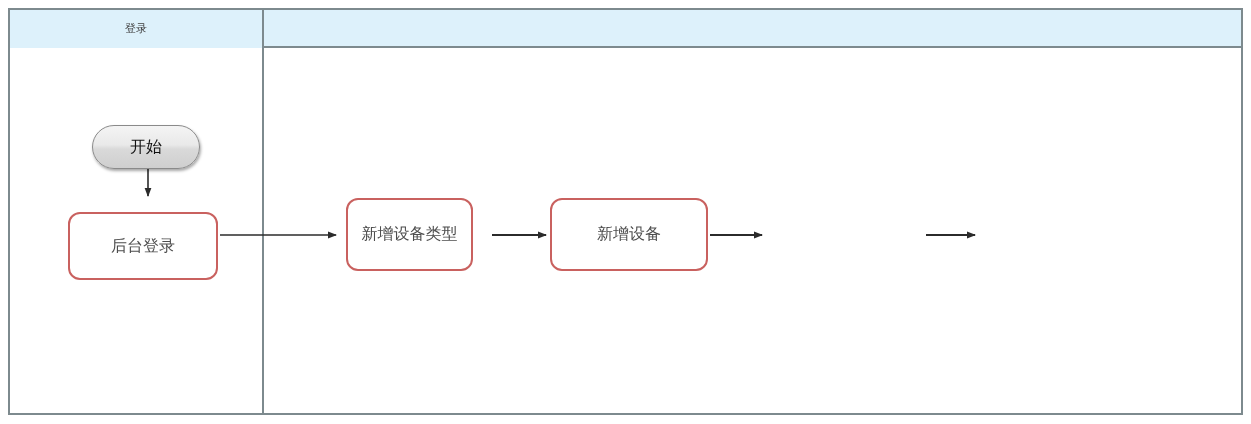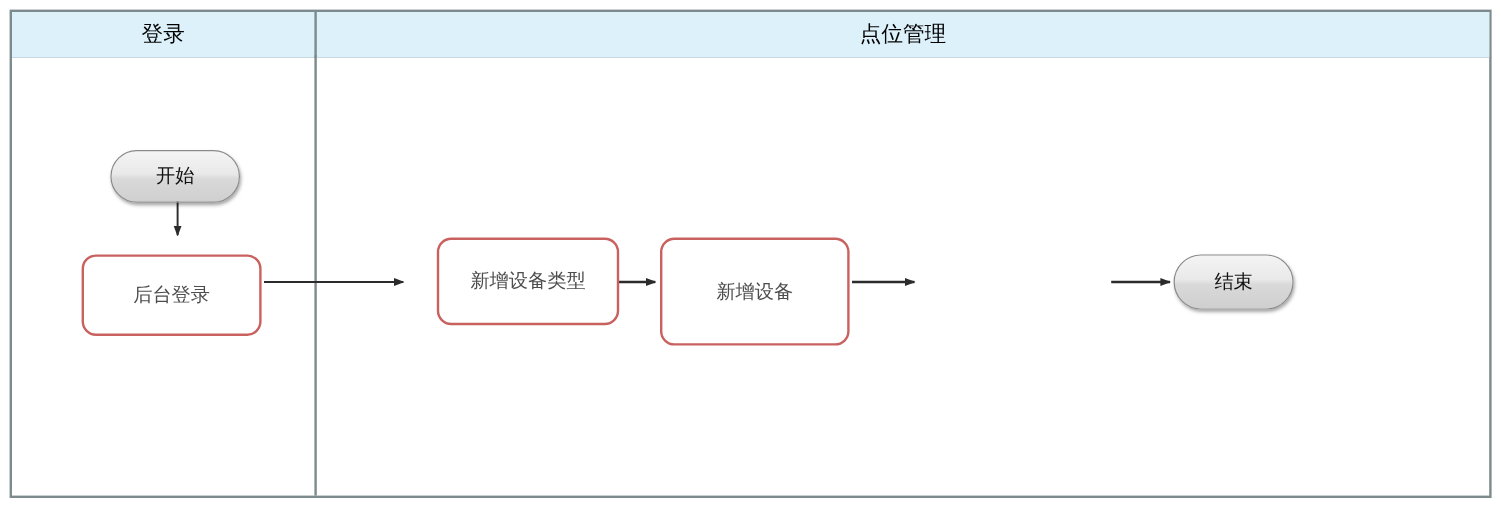--- a/index.html
+++ b/index.html
@@ -42,22 +42,22 @@
     border-bottom: 2px solid #7d8a8e;
     background: #ddf1fb;
   }
 
   .header-cell {
     position: absolute;
     top: 0;
     height: 38px;
     line-height: 38px;
     text-align: center;
-    font-size: 18px;
-    color: #000000;
+    font-size: 11px;
+    color: #404040;
     background: #ddf1fb;
     box-sizing: border-box;
     white-space: nowrap;
   }
   .header-cell.col-1 { left: 0px;   width: 252px; }
   .header-cell.col-2 { left: 254px; width: 977px; }
 
   
   .col-divider {
     position: absolute;
@@ -110,21 +110,20 @@
 </style>
 </head>
 <body>
 
 <div id="diagram-root">
 
   <div class="table-frame">
 
     <div class="header-row">
       <div class="header-cell col-1">登录</div>
-      <div class="header-cell col-2">点位管理</div>
     </div>
 
     <div class="col-divider"></div>
   </div>
 
   <svg class="conn" style="left:0; top:0;" width="1251" height="424" viewBox="0 0 1251 424">
     <defs>
       <marker id="arrowhead" markerWidth="9" markerHeight="8" refX="8" refY="4" orient="auto" markerUnits="userSpaceOnUse">
         <polygon points="0,0.6 9,4 0,7.4" fill="#2b2b2b"></polygon>
       </marker>
@@ -148,20 +147,19 @@
 
     <g>
       <line x1="926" y1="235" x2="975" y2="235" stroke="#2b2b2b" stroke-width="2" marker-end="url(#arrowhead)"></line>
     </g>
   </svg>
 
   <div class="pill" style="left:92px; top:82px; width:108px; height:44px;margin-top:43px;">开始</div>
 
   <div class="proc" style="left:68px; top:212px; width:150px; height:68px;">后台登录</div>
 
-  <div class="proc" style="left:364px; top:198px; width:152px; height:73px;">新增设备类型</div>
+  <div class="proc" style="left:346px; top:198px; width:127px; height:73px;">新增设备类型</div>
 
-  <div class="proc" style="left:550px; top:198px; width:158px; height:90px;">新增设备</div>
+  <div class="proc" style="left:550px; top:198px; width:158px; height:73px;">新增设备</div>
 
 
-  <div class="pill" style="left:978px; top:212px; width:100px; height:46px;">结束</div>
 
 </div>
 
 </body></html>

